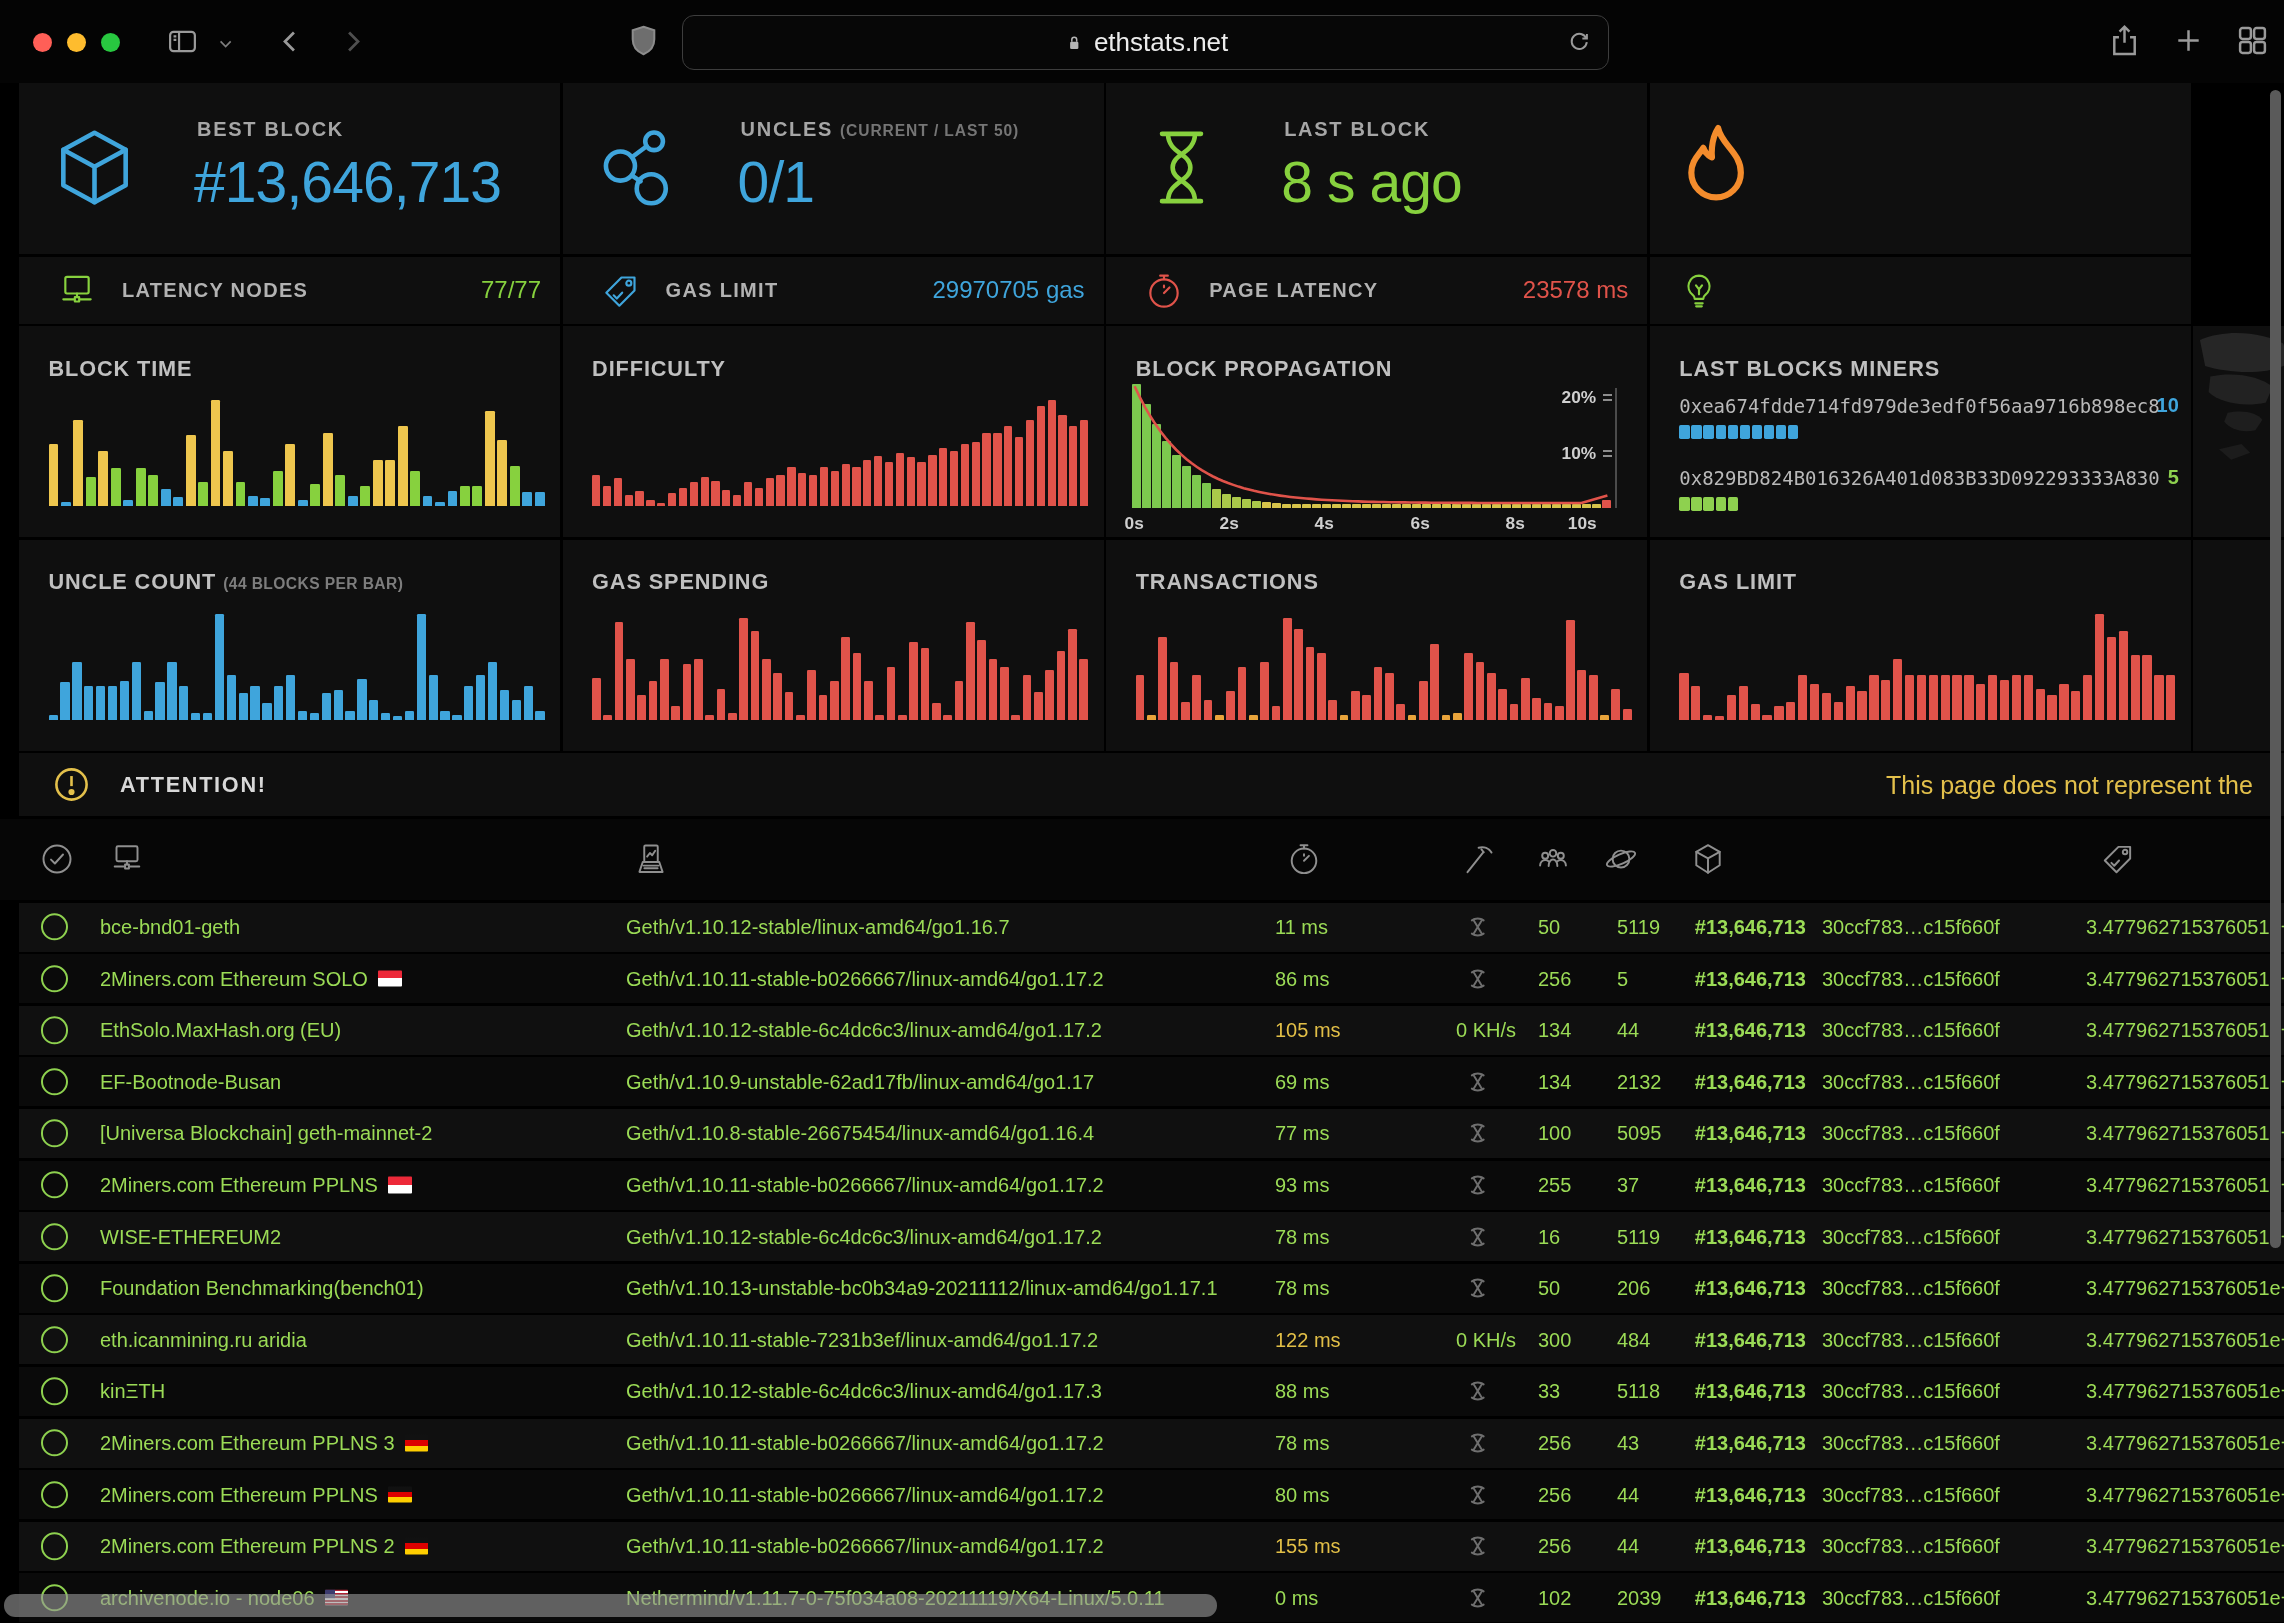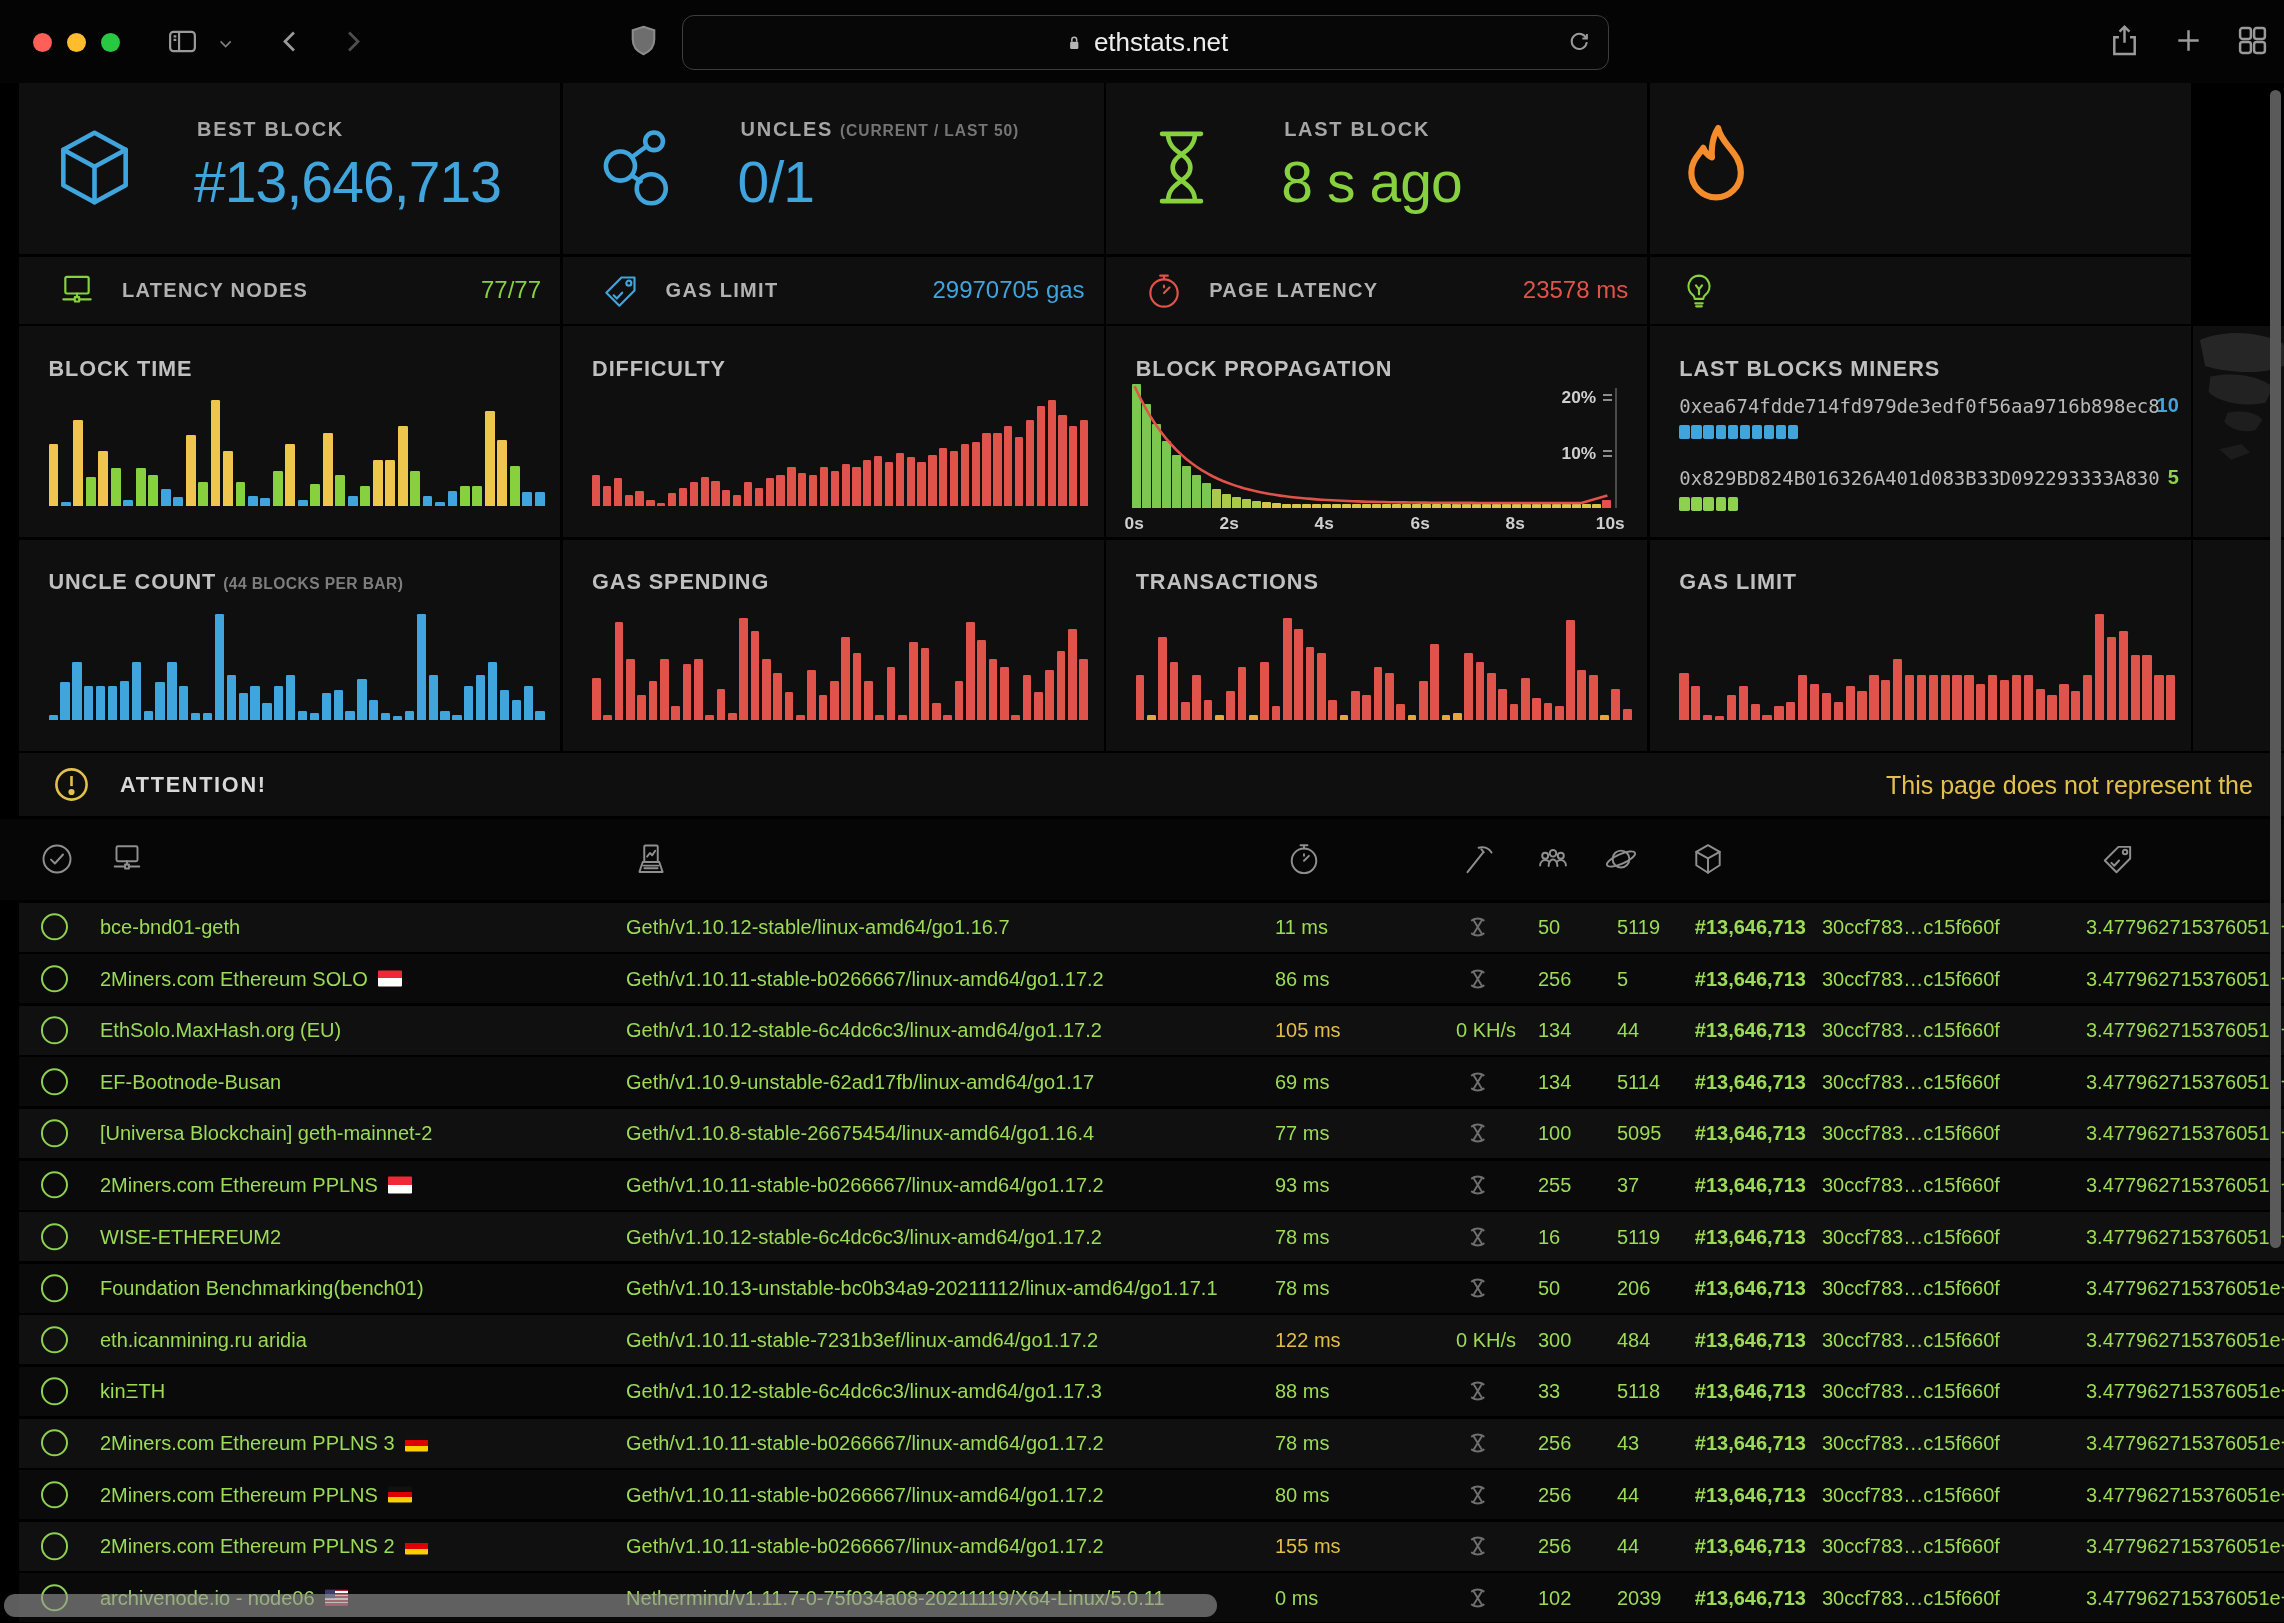--- a/index.html
+++ b/index.html
@@ -396,21 +396,21 @@
           <div class="prop-tick" style="top:73px"></div>
           <div class="prop-tick" style="top:124px"></div>
           <div class="prop-tick" style="top:129px"></div>
           <div class="prop-axis"></div>
           <div class="prop-xlab">
             <span style="left:28px">0s</span>
             <span style="left:123px">2s</span>
             <span style="left:218px">4s</span>
             <span style="left:314px">6s</span>
             <span style="left:409px">8s</span>
-            <span style="left:504px">10s</span>
+            <span style="left:476px">10s</span>
           </div>
         </div>
         <div class="tile chart">
           <div class="chart-title">LAST BLOCKS MINERS</div>
           <div class="m-addr" style="top:69px">0xea674fdde714fd979de3edf0f56aa9716b898ec8</div>
           <div class="m-count" style="top:68px;right:12px;color:#3fa5dc">10</div>
           <div class="m-sq" style="top:99px">
             <i style="background:#3fa5dc"></i>
             <i style="background:#3fa5dc"></i>
             <i style="background:#3fa5dc"></i>
@@ -742,21 +742,21 @@
           <span class="c-status"></span>
           <span class="c-name">EF-Bootnode-Busan</span>
           <span class="c-info">Geth/v1.10.9-unstable-62ad17fb/linux-amd64/go1.17</span>
           <span class="c-lat">69 ms</span>
           <span class="c-mining">
             <i class="minic"><svg viewBox="0 0 24 24" fill="none" stroke="currentColor" stroke-width="1.6" stroke-linecap="round" stroke-linejoin="round">
                 <path d="M7.2 6.6c2.8-2.1 6.8-2.1 9.6 0M7.2 17.4c2.8 2.1 6.8 2.1 9.6 0M8.3 5.9l7.4 12.2M15.7 5.9 8.3 18.1"></path>
               </svg></i>
           </span>
           <span class="c-peers">134</span>
-          <span class="c-pending">5114</span>
+          <span class="c-pending">2132</span>
           <span class="c-block">#13,646,713</span>
           <span class="c-hash">30ccf783…c15f660f</span>
           <span class="c-diff">3.477962715376051e+1</span>
         </div>
         <div class="rowi">
           <span class="c-status"></span>
           <span class="c-name">[Universa Blockchain] geth-mainnet-2</span>
           <span class="c-info">Geth/v1.10.8-stable-26675454/linux-amd64/go1.16.4</span>
           <span class="c-lat">77 ms</span>
           <span class="c-mining">

